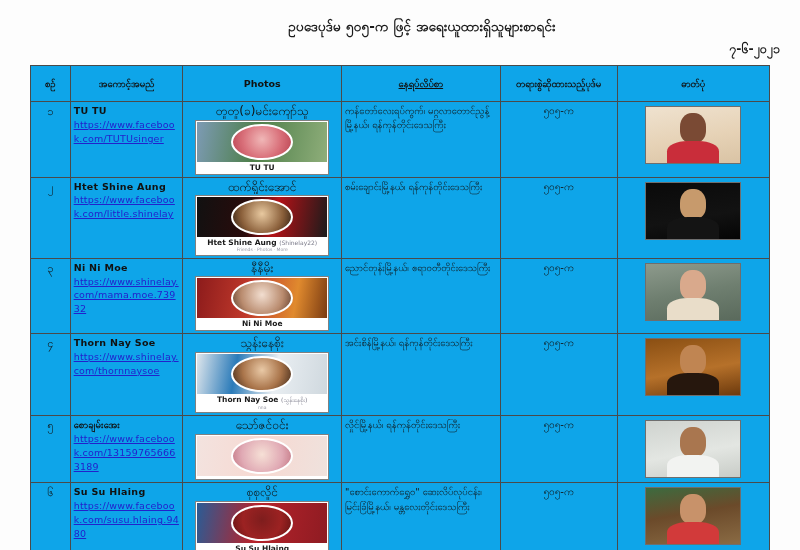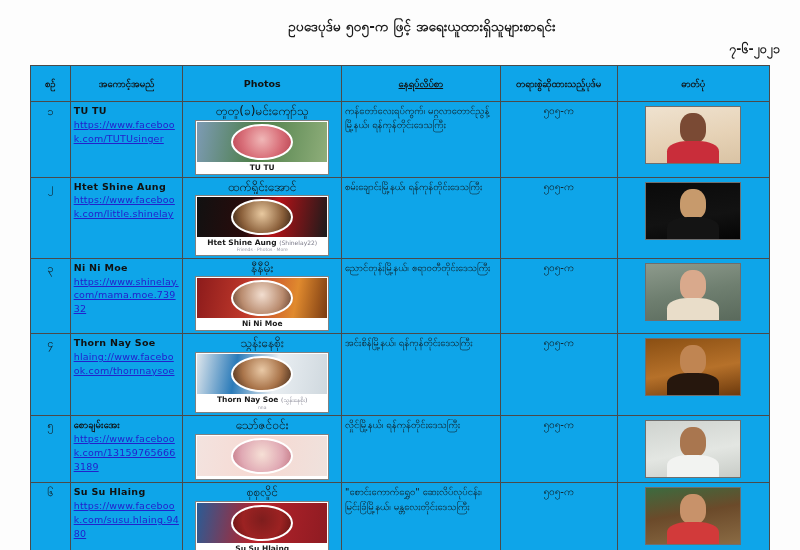--- a/index.html
+++ b/index.html
@@ -257,21 +257,21 @@
             <div class="portrait" style="background:linear-gradient(170deg,#8d9a8c 0%,#6f7f70 50%,#5a6a5c 100%)">
               <div class="pface" style="top:6px;width:26px;height:30px;background:#d9a98c"></div>
               <div class="pface" style="top:34px;width:52px;height:26px;border-radius:40% 40% 0 0;background:#e9ddc9"></div>
             </div>
           </td>
         </tr>
         <tr>
           <td class="no">၄</td>
           <td class="name">
             <span class="acct">Thorn Nay Soe</span>
-            <span class="url">hlaing://www.facebook.com/thornnaysoe</span>
+            <span class="url">https://www.shinelay.com/thornnaysoe</span>
           </td>
           <td class="prof">
             <div class="prof-caption">သွန်းနေစိုး</div>
             <div class="fb-card">
               <div class="fb-cover" style="background:linear-gradient(100deg,#dfe6ec 0%,#2b7bb9 30%,#e9eef2 60%,#cfd8de 100%)">
                 <div class="fb-avatar" style="background:radial-gradient(circle at 50% 38%,#e9c9a6 0%,#a9744a 55%,#3a2416 100%)"></div>
               </div>
               <div class="fb-name"><span>Thorn Nay Soe</span> <span class="sub">(သွန်းနေစိုး)</span></div>
               <div class="fb-meta">nna</div>
             </div>

